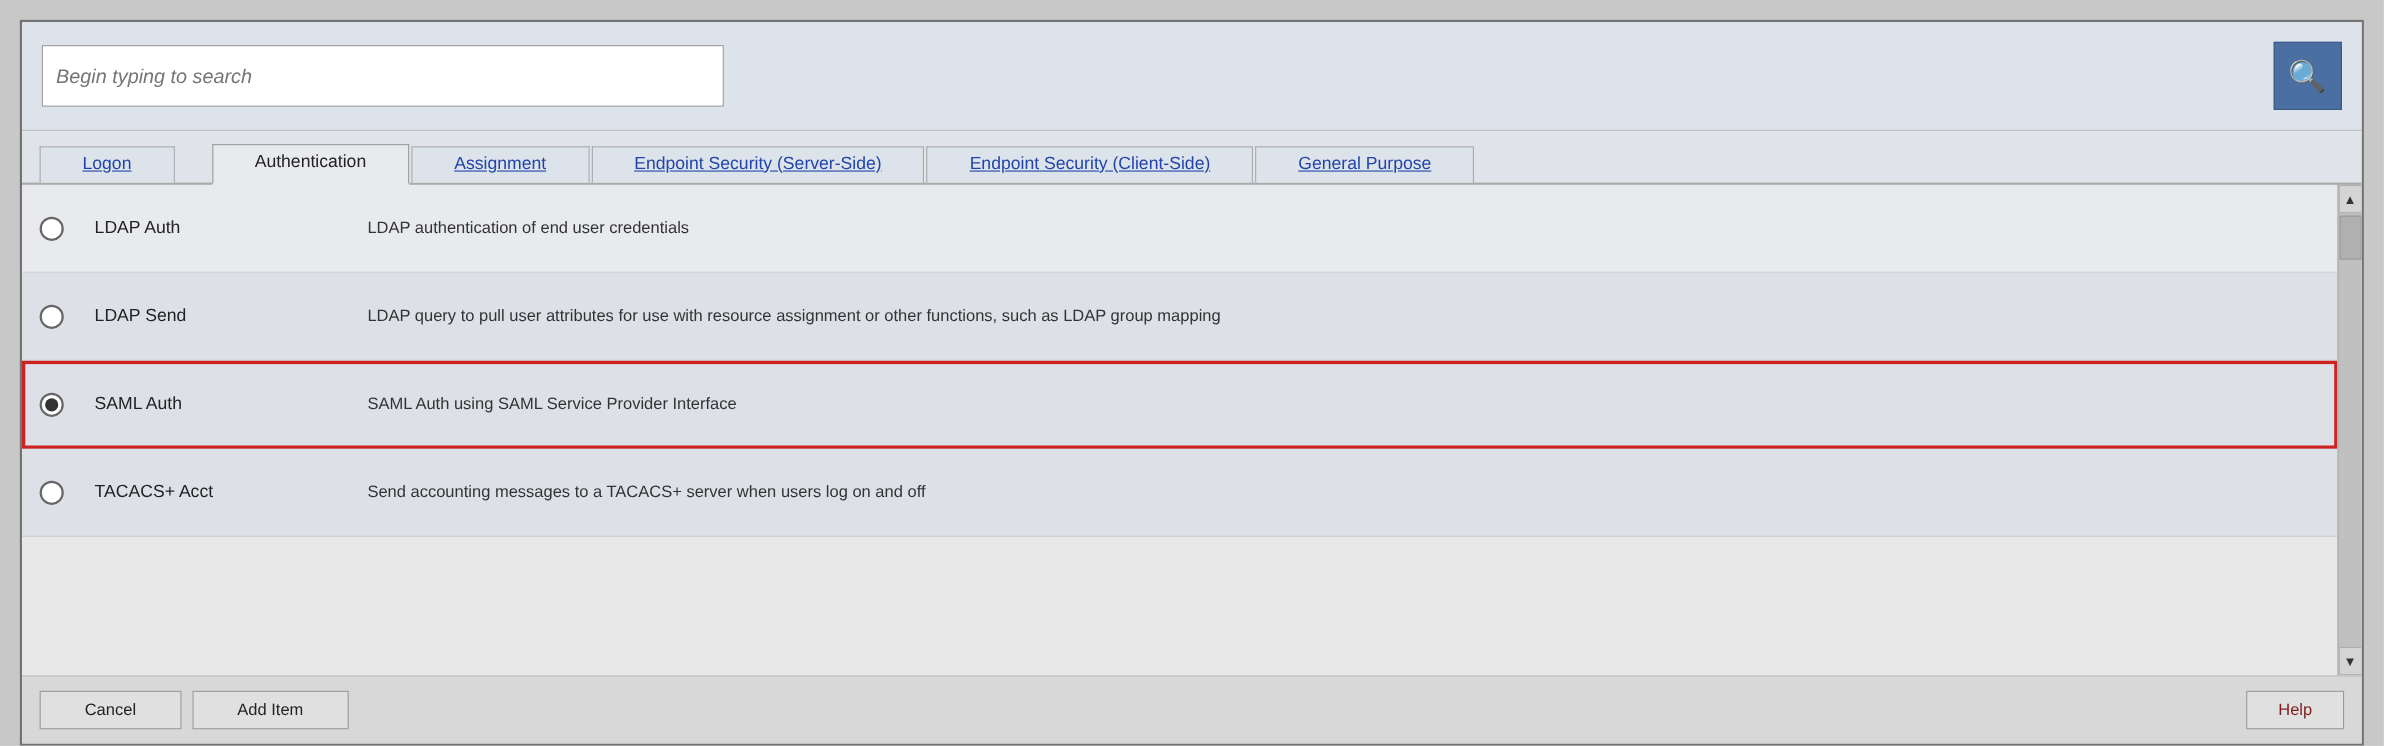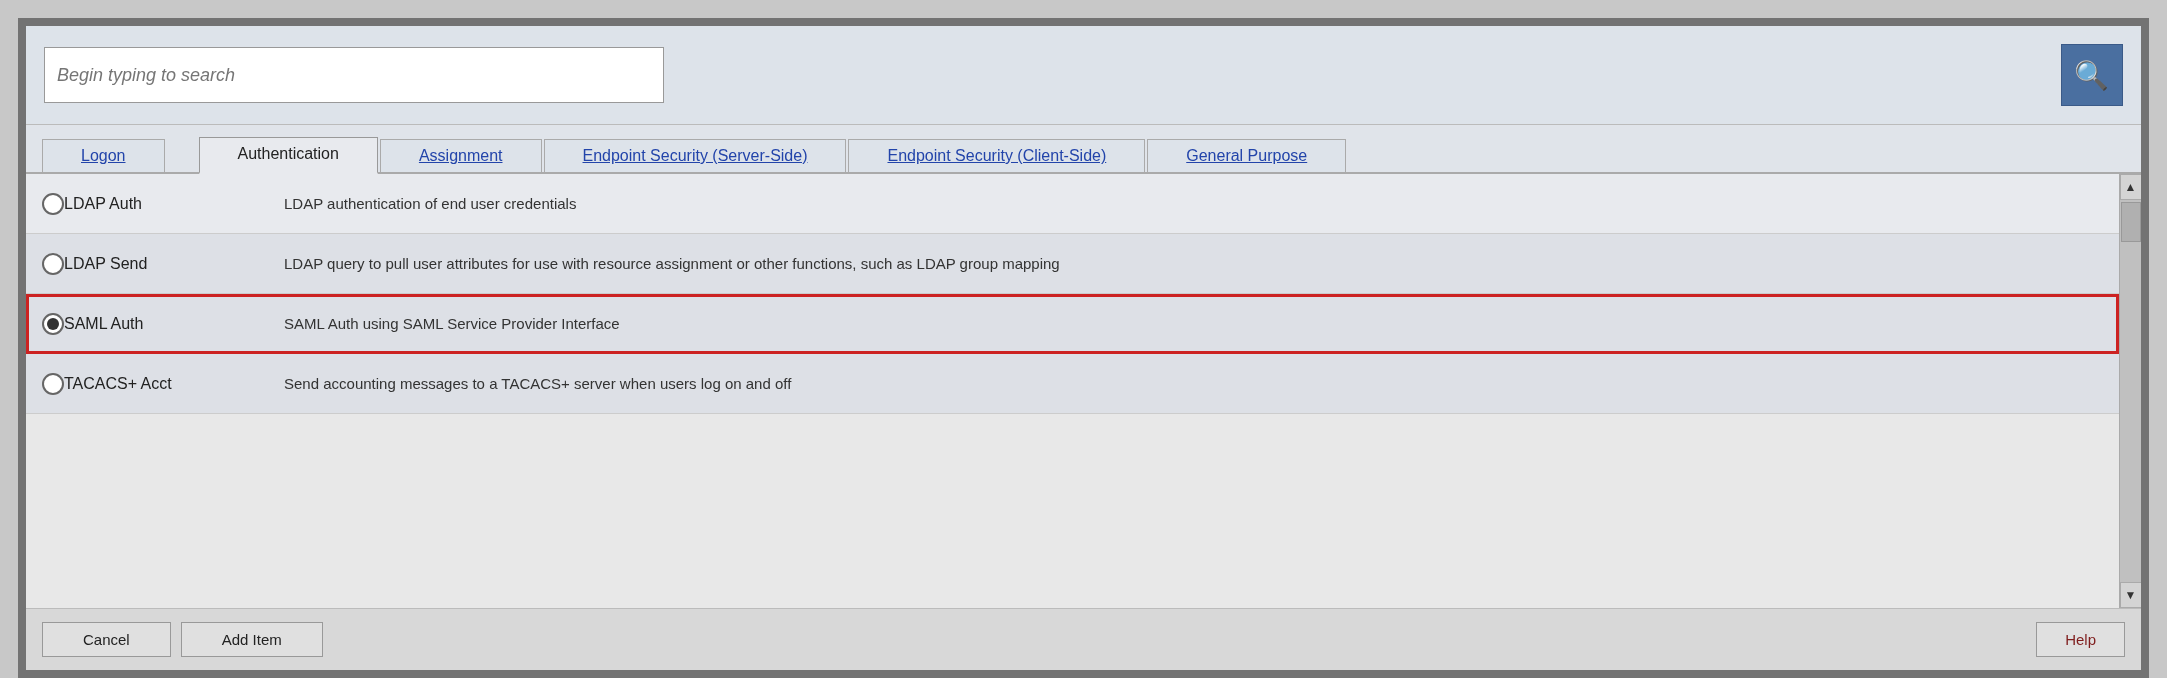--- a/index.html
+++ b/index.html
@@ -14,21 +14,21 @@
     .outer-container {
       width: 2167px;
       height: 678px;
       background: #c8c8c8;
       padding: 18px 18px 0 18px;
       display: flex;
       flex-direction: column;
     }
     .inner-container {
       background: #e8e8e8;
-      border: 8px solid #737373;
+      border: 2px solid #737373;
       flex: 1;
       display: flex;
       flex-direction: column;
       overflow: hidden;
     }
     
     .search-row {
       background: #dde3ea;
       padding: 18px 18px 18px 18px;
       display: flex;
@@ -131,23 +131,24 @@
       height: 40px;
       background: #b0b0b0;
       border: 1px solid #999;
       margin-top: 2px;
     }
     
     .list-row {
       display: flex;
       align-items: center;
       padding: 0 16px;
-      height: 60px;
+      height: 80px;
       border-bottom: 1px solid #ccc;
       background: #e8eaee;
+      gap: 28px;
     }
     .list-row:nth-child(even) {
       background: #dde0e6;
     }
     .list-row.selected {
       background: #dde0e6;
       outline: 3px solid #cc2222;
       outline-offset: -3px;
       align-items: center;
     }

